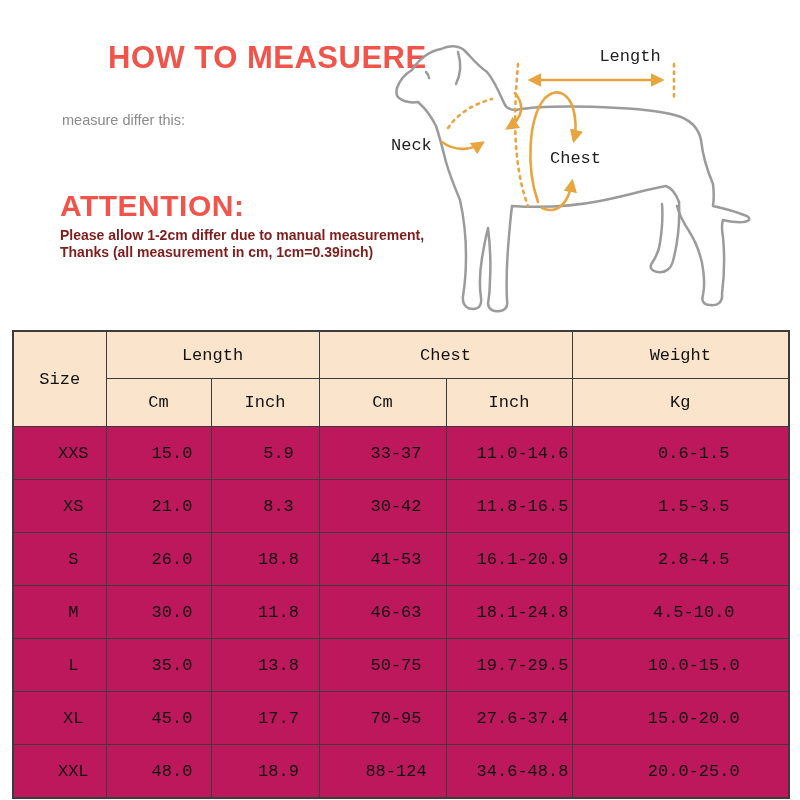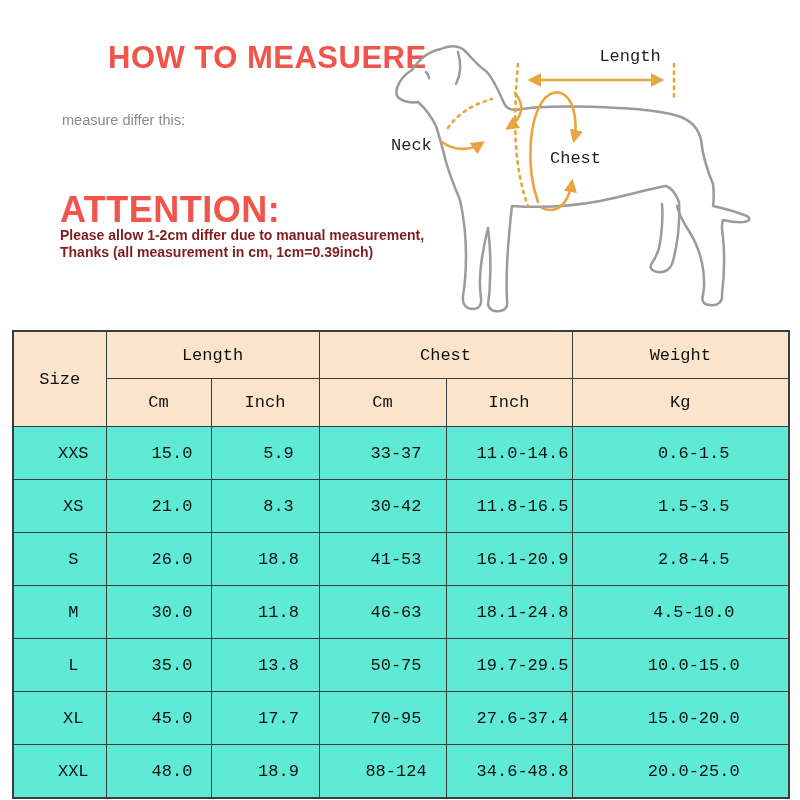--- a/index.html
+++ b/index.html
@@ -11,21 +11,21 @@
   .intro-title{
     position:absolute;left:60px;top:40px;
     font-size:31px;font-weight:bold;color:#f0544a;letter-spacing:.5px;margin-left:48px;
   }
   .intro-sub{
     position:absolute;left:62px;top:92px;width:300px;
     font-size:14.5px;line-height:19px;color:#8a8a8a;
   }
   .attention-title{
     position:absolute;left:60px;top:189px;
-    font-size:36px;font-weight:bold;color:#f0544a;letter-spacing:.5px;
+    font-size:30px;font-weight:bold;color:#f0544a;letter-spacing:.5px;
   }
   .attention-note{
     position:absolute;left:60px;top:227px;width:420px;
     font-size:14px;line-height:17px;font-weight:bold;color:#7f1d1d;
   }
   
   .diagram{position:absolute;left:378px;top:18px;width:422px;height:312px;}
   .diagram svg{position:absolute;left:0;top:0;}
   .diag-label{
     position:absolute;
@@ -43,21 +43,21 @@
     font-size:17px;color:#111111;
   }
   .size-table th,.size-table td{
     border:1.5px solid #3c3c3c;text-align:center;vertical-align:middle;
     font-weight:normal;padding:0;
   }
   .size-table{border:2px solid #3c3c3c;}
   .size-table thead th{background:#fae4cc;}
   .size-table .h1 th{height:46px;}
   .size-table .h2 th{height:47px;}
-  .size-table tbody td{height:52px;background:#5eead4;padding-left:27px;}
+  .size-table tbody td{height:52px;background:#be185d;padding-left:27px;}
 </style>
 </head>
 <body>
 
 <div class="intro-title">HOW TO MEASUERE</div>
 
 <div class="intro-sub">
   <br>
   <span>measure differ this:</span>
 </div>

